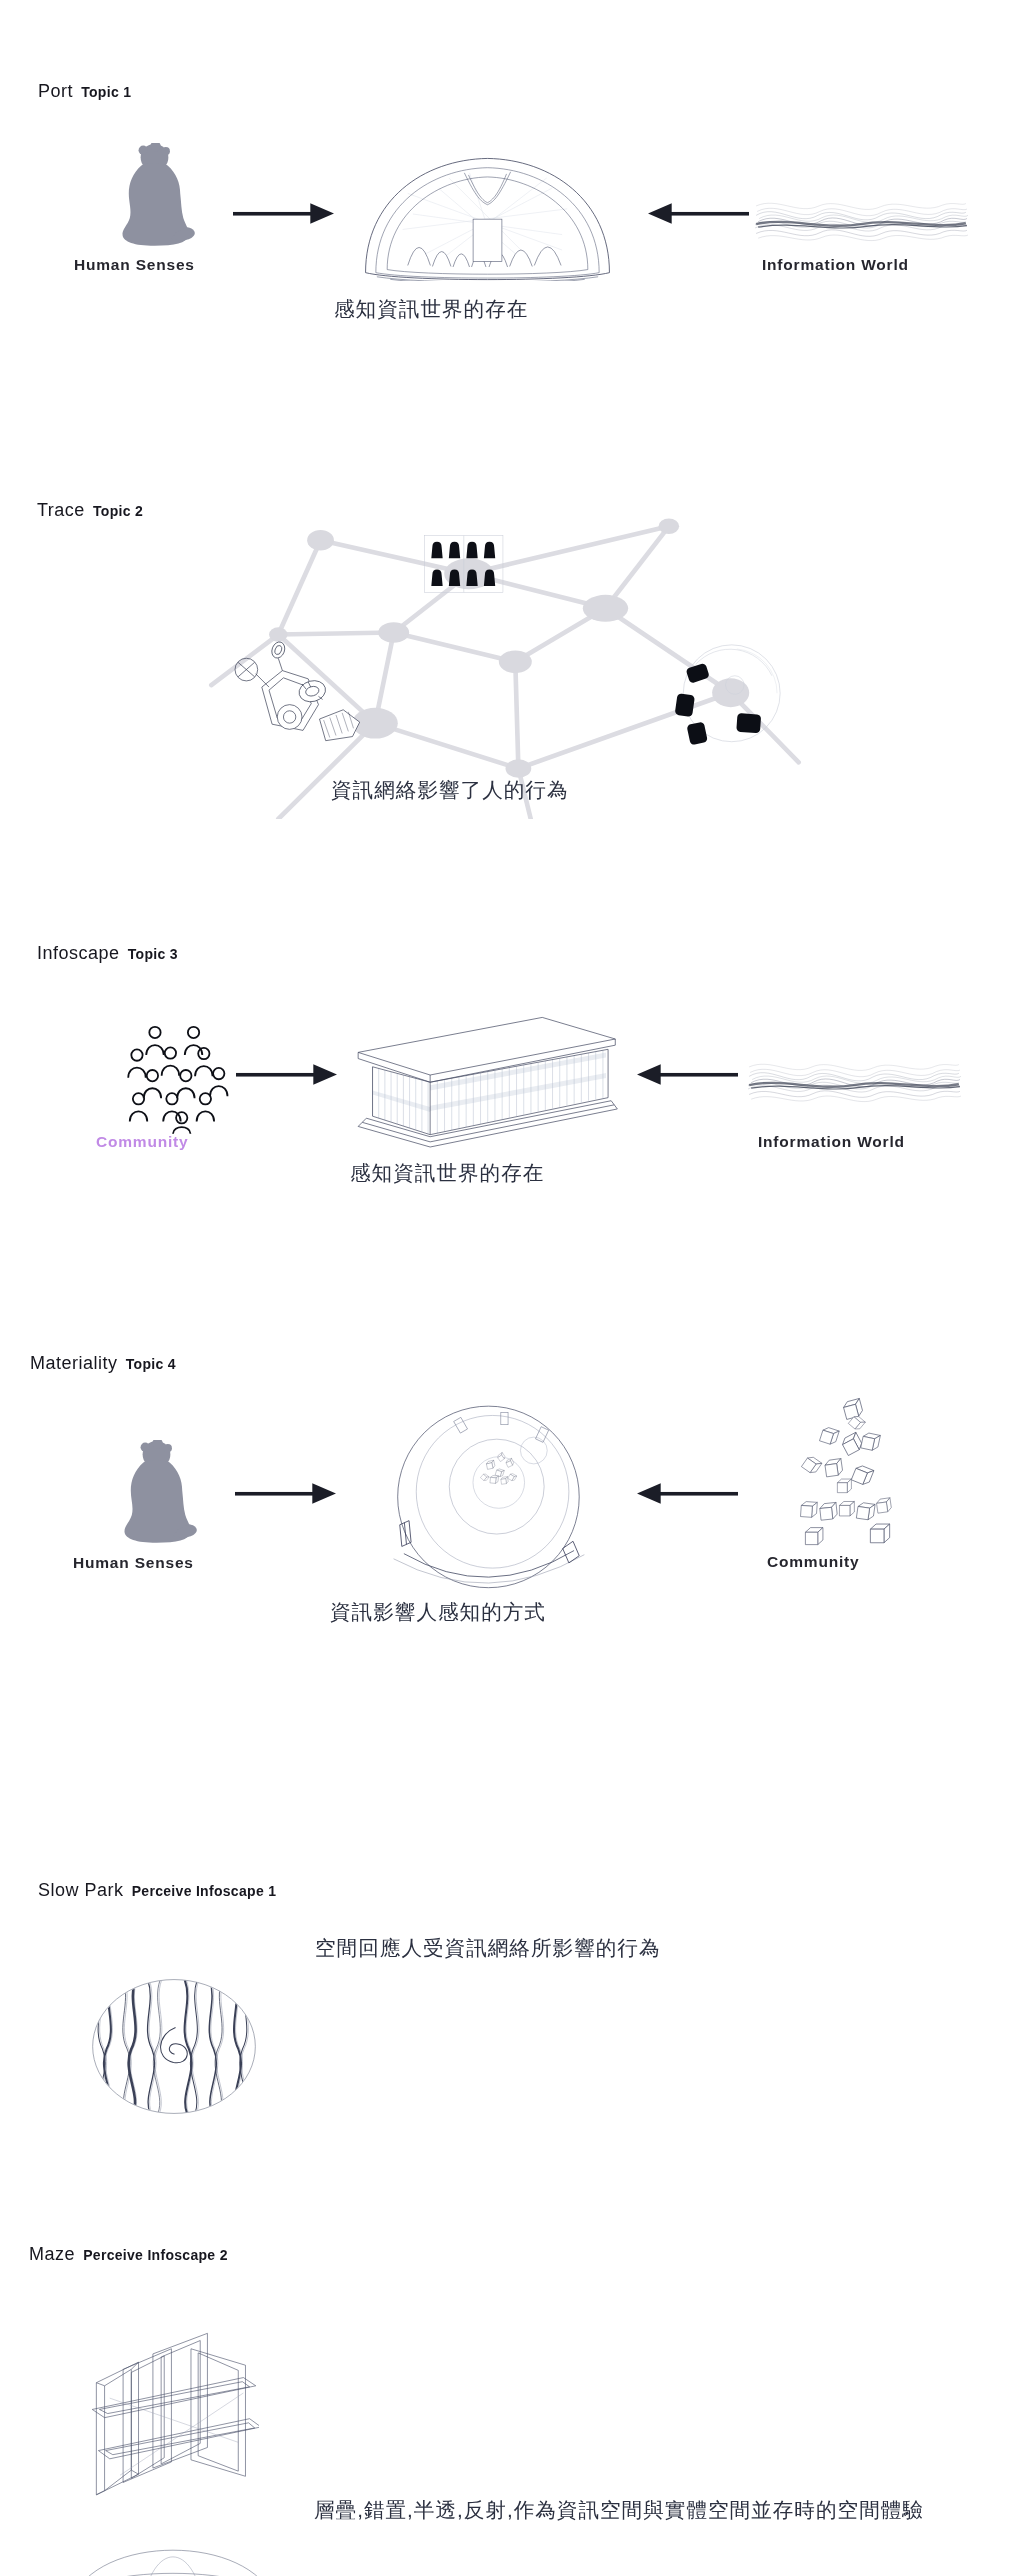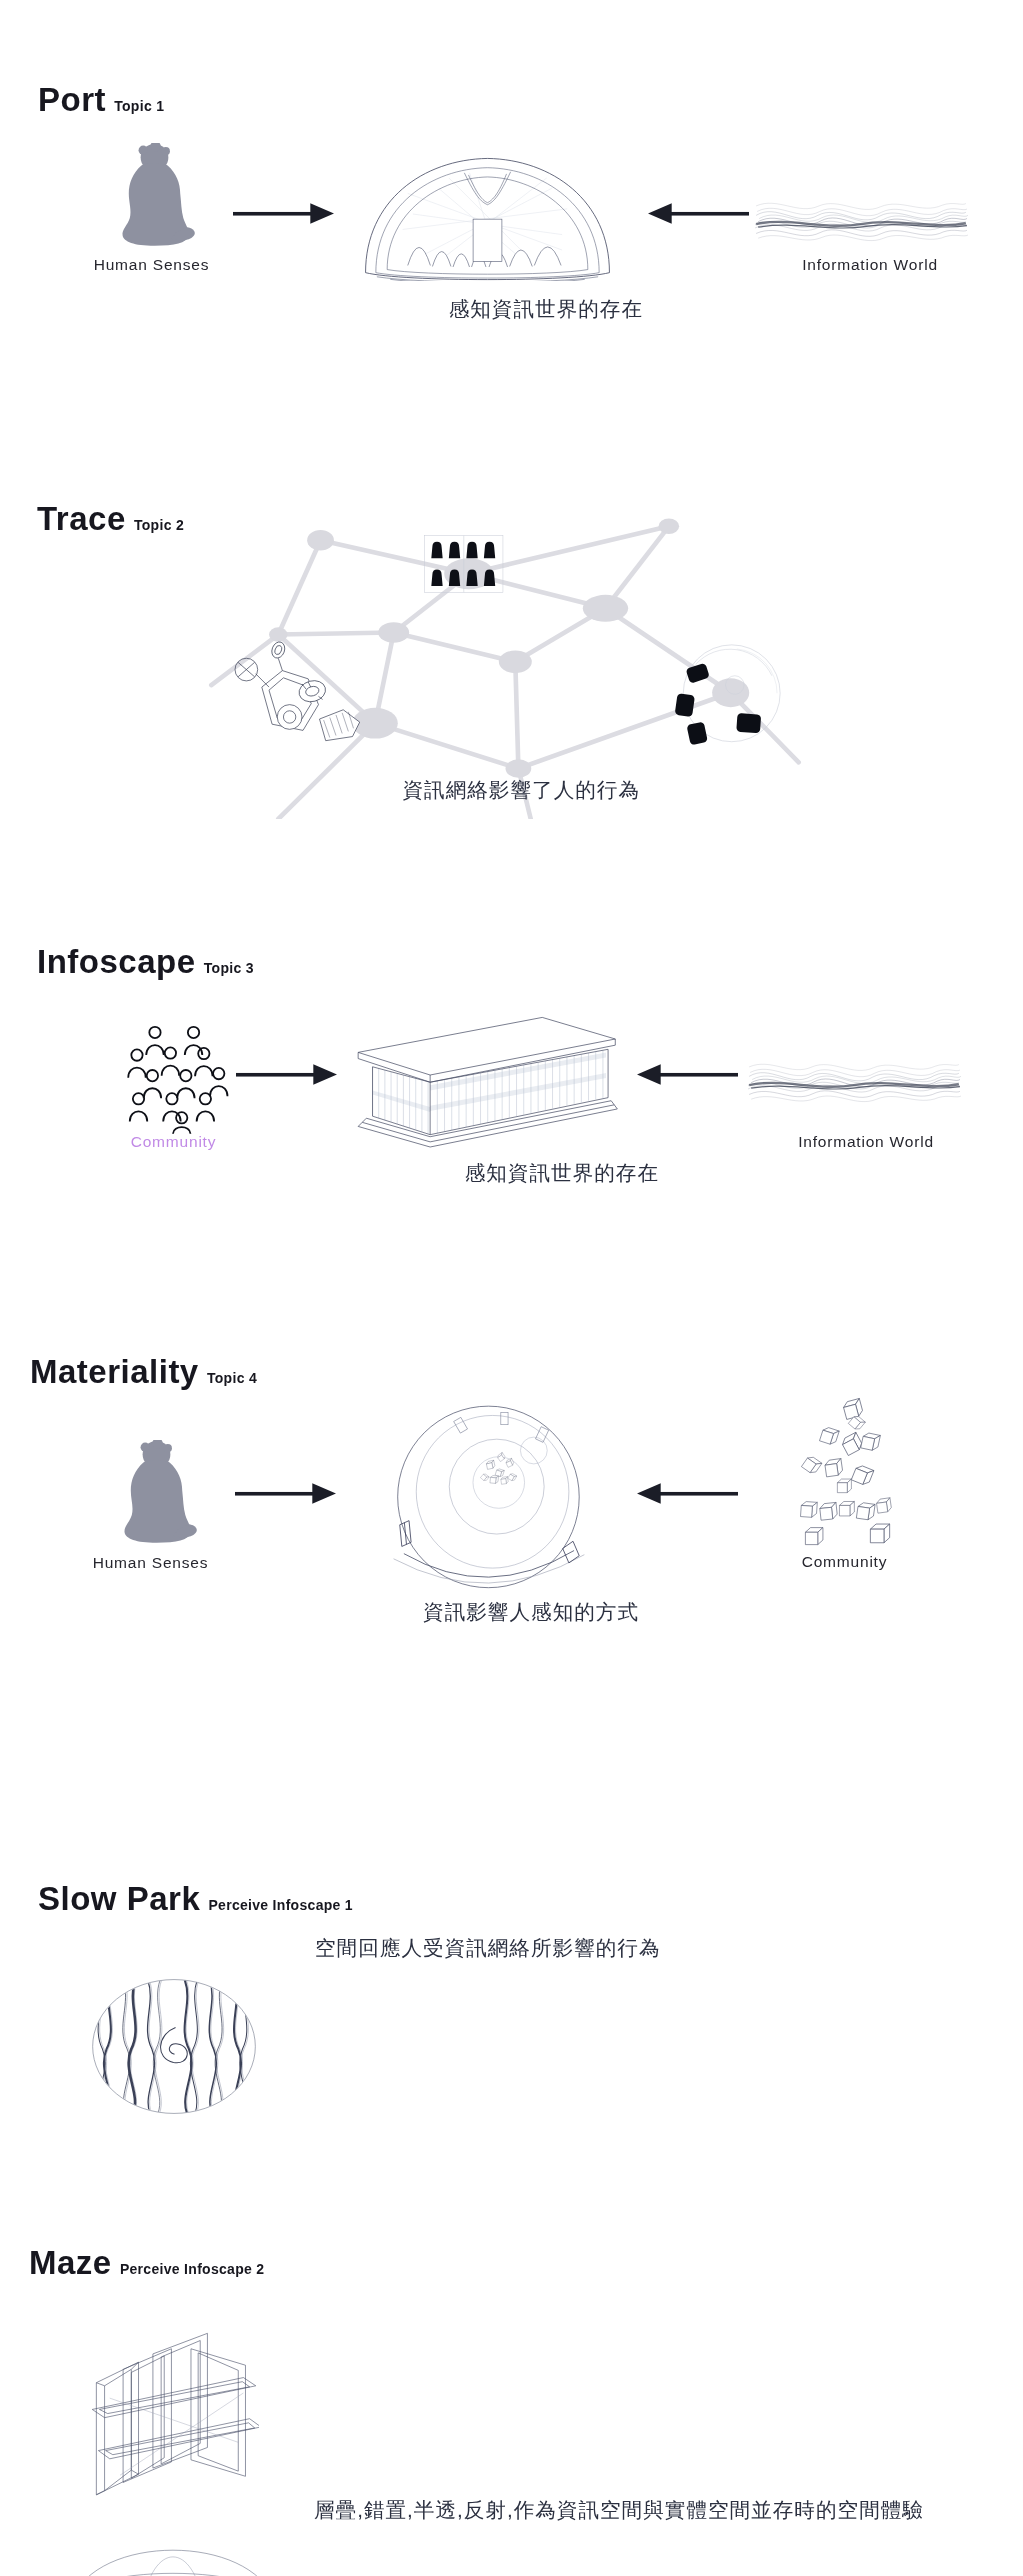--- a/index.html
+++ b/index.html
@@ -12,26 +12,26 @@
     --net:#dcdce2;
     --sketch:#454b63;
     --black:#0d0f16;
   }
   *{margin:0;padding:0;box-sizing:border-box}
   html,body{background:#ffffff}
   .page{position:relative;width:1024px;height:3618px;background:#ffffff;overflow:hidden;
         font-family:"Liberation Sans", sans-serif;}
   .abs{position:absolute}
   .sec-title{white-space:nowrap;color:var(--title)}
-  .sec-title .big{font-size:33px;font-weight:700;letter-spacing:0.5px}
+  .sec-title .big{font-size:18px;font-weight:400;letter-spacing:0.5px}
   .sec-title .sub{font-size:14px;font-weight:700;margin-left:8.2px;letter-spacing:0.3px}
-  .label{font-size:15.5px;font-weight:400;letter-spacing:0.8px;color:var(--label);text-align:center}
+  .label{font-size:15.5px;font-weight:700;letter-spacing:0.8px;color:var(--label);}
   .label.purple{color:var(--community)}
   .caption{font-size:20.6px;letter-spacing:1px;color:var(--caption);white-space:nowrap;font-weight:400}
-  .caption.centered{text-align:right}
+  .caption.centered{text-align:left}
   svg{display:block}
 </style>
 </head>
 <body>
 
 <div class="page">
 
   <svg width="0" height="0" style="position:absolute" aria-hidden="true">
     <defs>
       <g id="sym-human" fill="#8e91a0">

